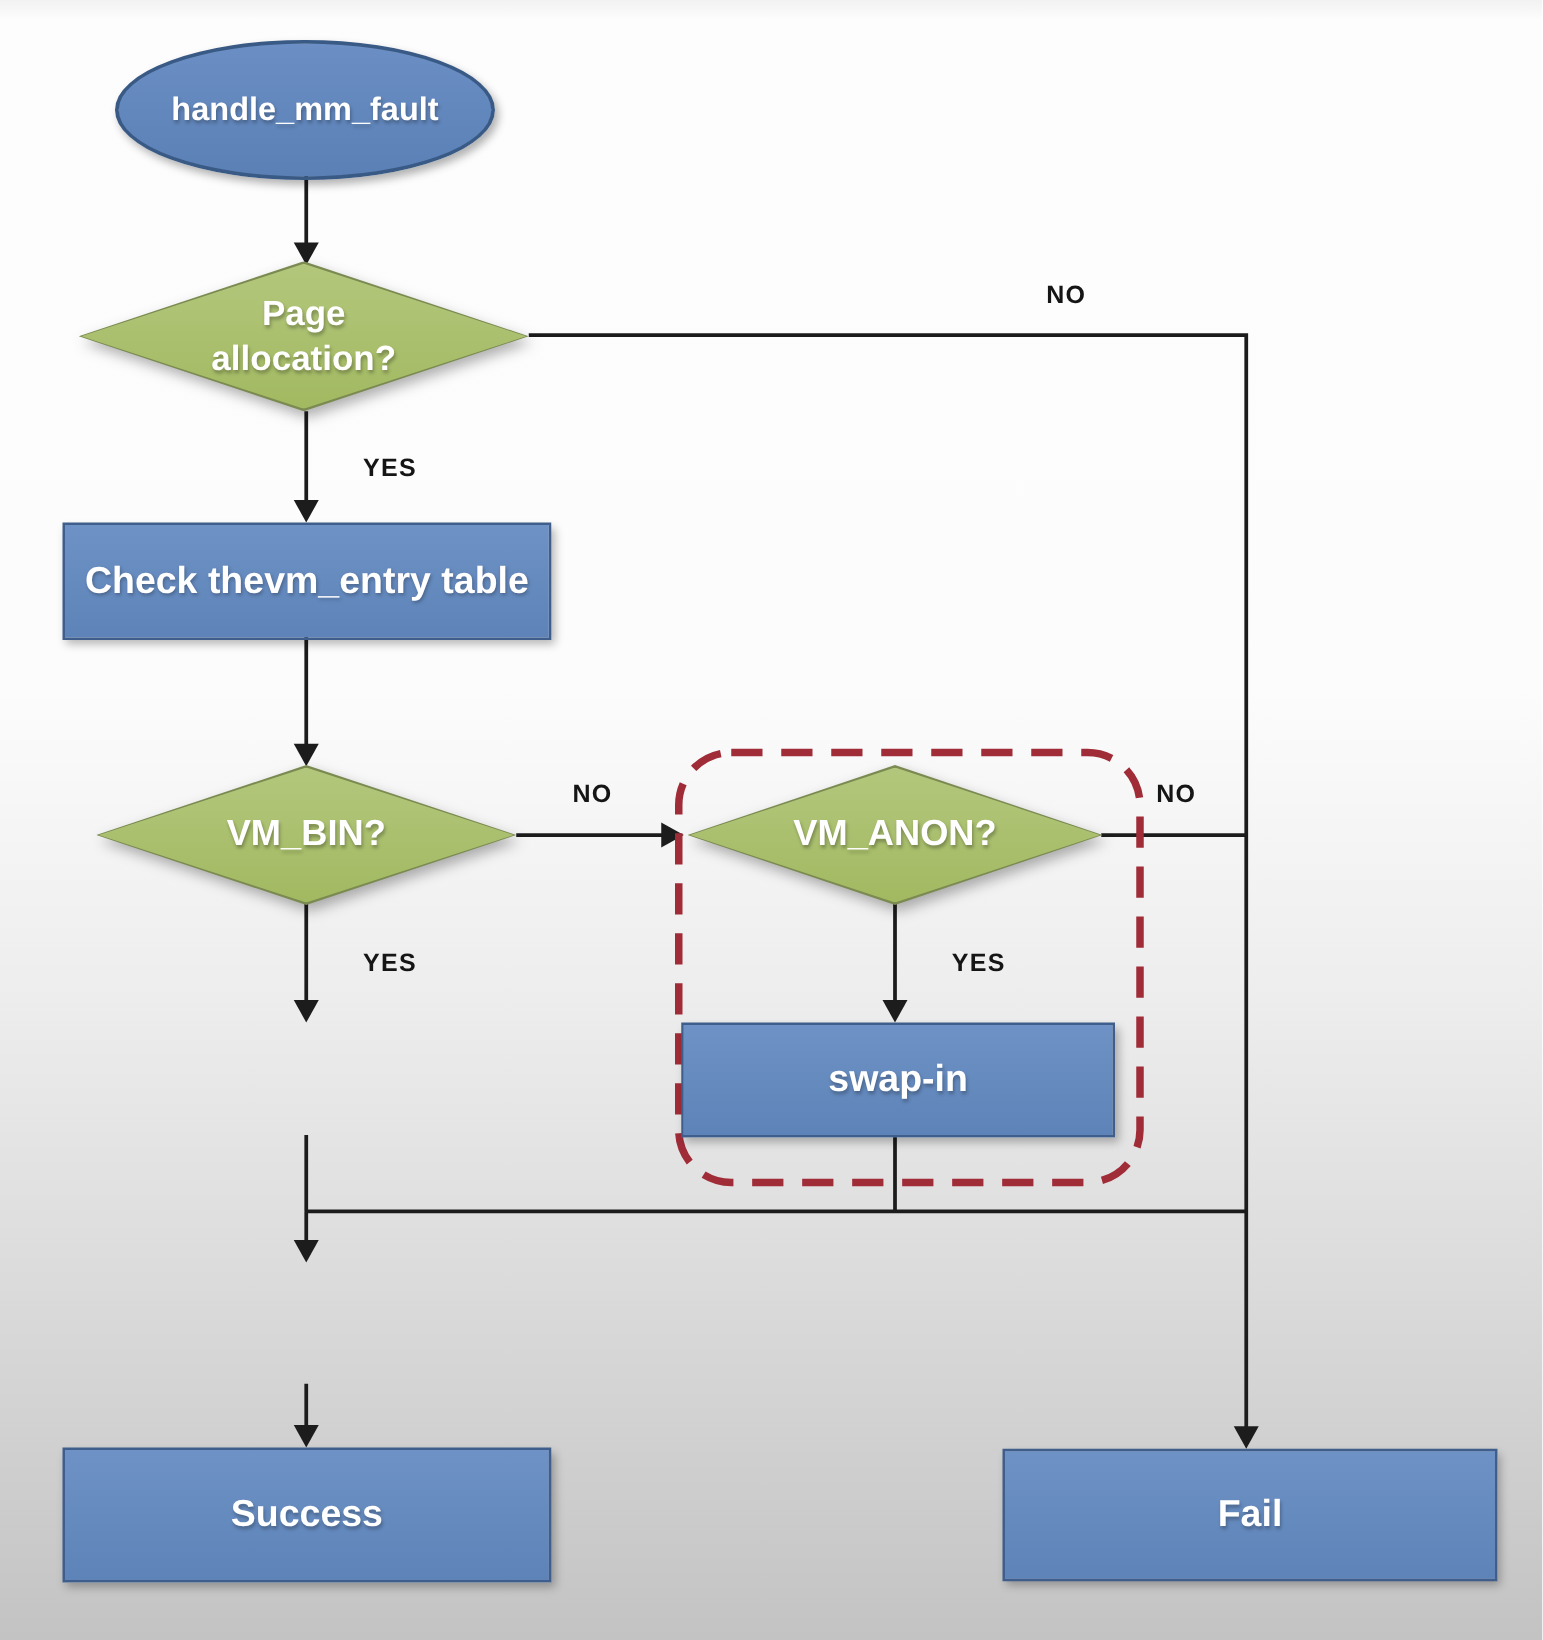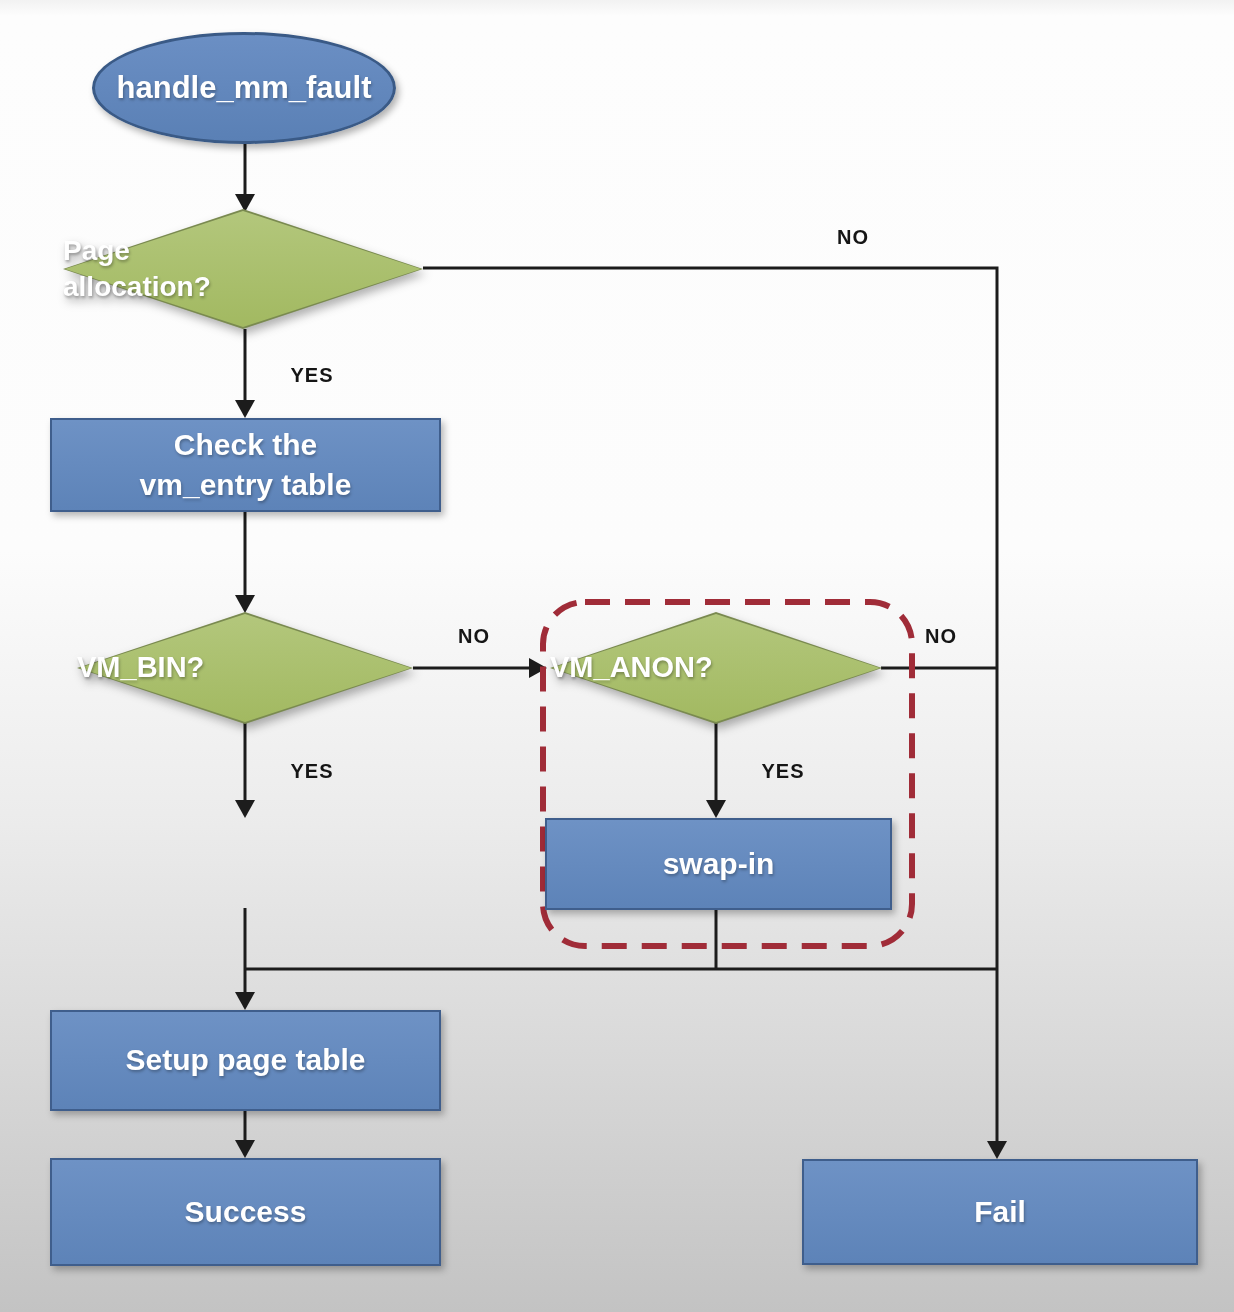--- a/index.html
+++ b/index.html
@@ -22,32 +22,32 @@
     background:linear-gradient(180deg,#6e92c5 0%,#5d83b8 100%);
     border:2px solid #3f5e8c;
     box-shadow:3px 4px 7px rgba(0,0,0,0.28);
     font-size:30px;
   }
   .ellipse{
     background:linear-gradient(180deg,#6b8fc4 0%,#5a80b5 100%);
     border:3px solid #3a5a86;
     border-radius:50%;
     box-shadow:3px 4px 7px rgba(0,0,0,0.30);
-    font-size:31px;
+    font-size:26px;
   }
   .diamond{position:absolute;z-index:3;filter:drop-shadow(3px 5px 5px rgba(0,0,0,0.30));}
   .diamond .shape-border,.diamond .shape-fill{
     position:absolute;
     clip-path:polygon(50% 0%,100% 50%,50% 100%,0% 50%);
   }
   .diamond .shape-border{inset:0;background:#7a8a50;}
   .diamond .shape-fill{inset:2px;background:linear-gradient(180deg,#b3c77c 0%,#a2b961 100%);}
   .diamond .dlabel{
     position:absolute;inset:0;z-index:2;
-    display:flex;flex-direction:column;align-items:flex-start;justify-content:center;
+    display:flex;flex-direction:column;align-items:center;justify-content:center;
     color:#fff;font-weight:bold;font-size:29px;line-height:1.3;
     text-shadow:1px 2px 3px rgba(0,0,0,0.30);
   }
   .edge-label{
     position:absolute;z-index:4;
     transform:translate(-50%,-50%);
     color:#151515;font-weight:bold;font-size:20px;
     letter-spacing:1px;
   }
 </style>
@@ -92,21 +92,21 @@
 
   <div class="diamond" style="left:63px;top:209px;width:360px;height:120px;">
     <div class="shape-border"></div>
     <div class="shape-fill"></div>
     <div class="dlabel" style="font-size:28px;">
       <span>Page</span>
       <span>allocation?</span>
     </div>
   </div>
 
-  <div class="node rect" style="left:50px;top:418px;width:387px;height:90px;flex-direction:column;">
+  <div class="node rect" style="left:50px;top:418px;width:387px;height:90px;flex-direction:row;">
     <span>Check the</span>
     <span>vm_entry table</span>
   </div>
 
   <div class="diamond" style="left:77px;top:612px;width:336px;height:112px;">
     <div class="shape-border"></div>
     <div class="shape-fill"></div>
     <div class="dlabel">
       <span>VM_BIN?</span>
     </div>
@@ -118,23 +118,20 @@
     <div class="dlabel">
       <span>VM_ANON?</span>
     </div>
   </div>
 
 
   <div class="node rect" style="left:545px;top:818px;width:343px;height:88px;">
     <span>swap-in</span>
   </div>
 
-  <div class="node rect" style="left:50px;top:1010px;width:387px;height:97px;">
-    <span>Setup page table</span>
-  </div>
 
   <div class="node rect" style="left:50px;top:1158px;width:387px;height:104px;">
     <span>Success</span>
   </div>
 
   <div class="node rect" style="left:802px;top:1159px;width:392px;height:102px;text-align:right;">
     <span>Fail</span>
   </div>
 
   <div class="edge-label" style="left:853px;top:237px;">NO</div>

